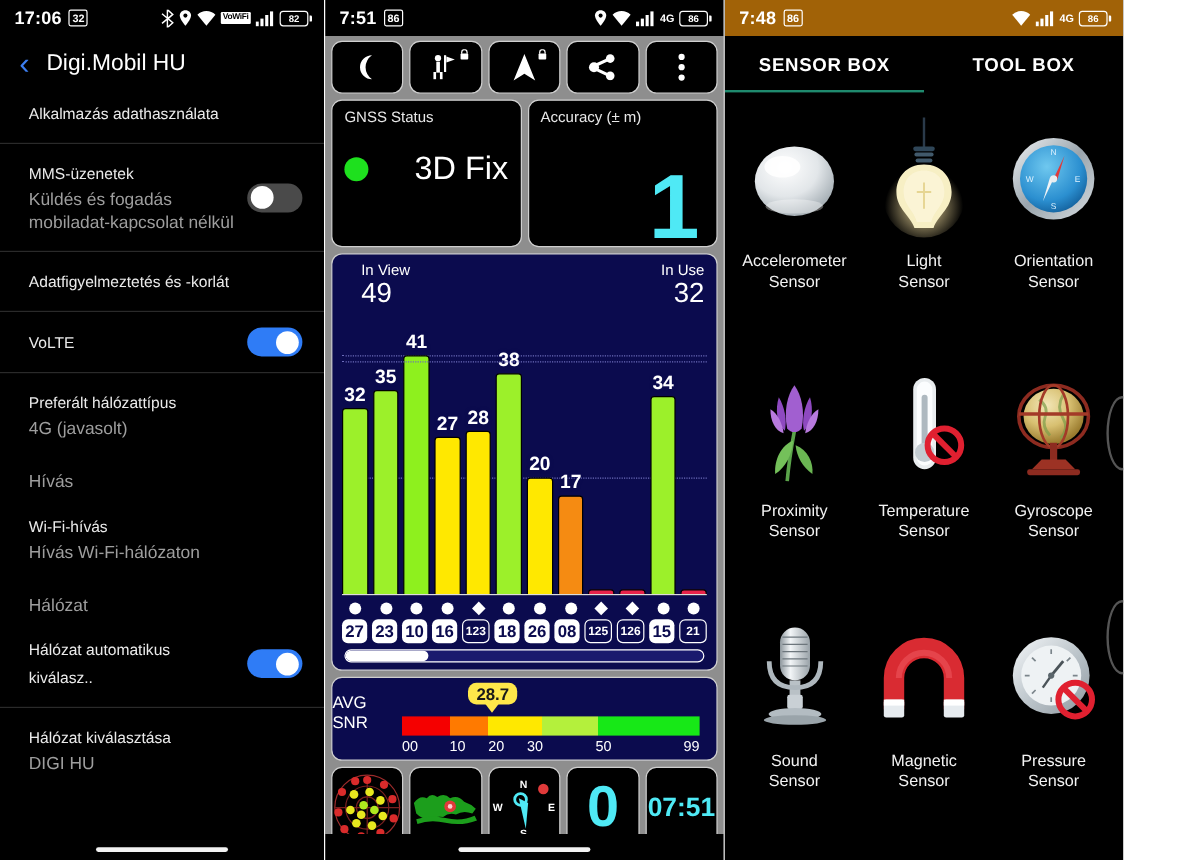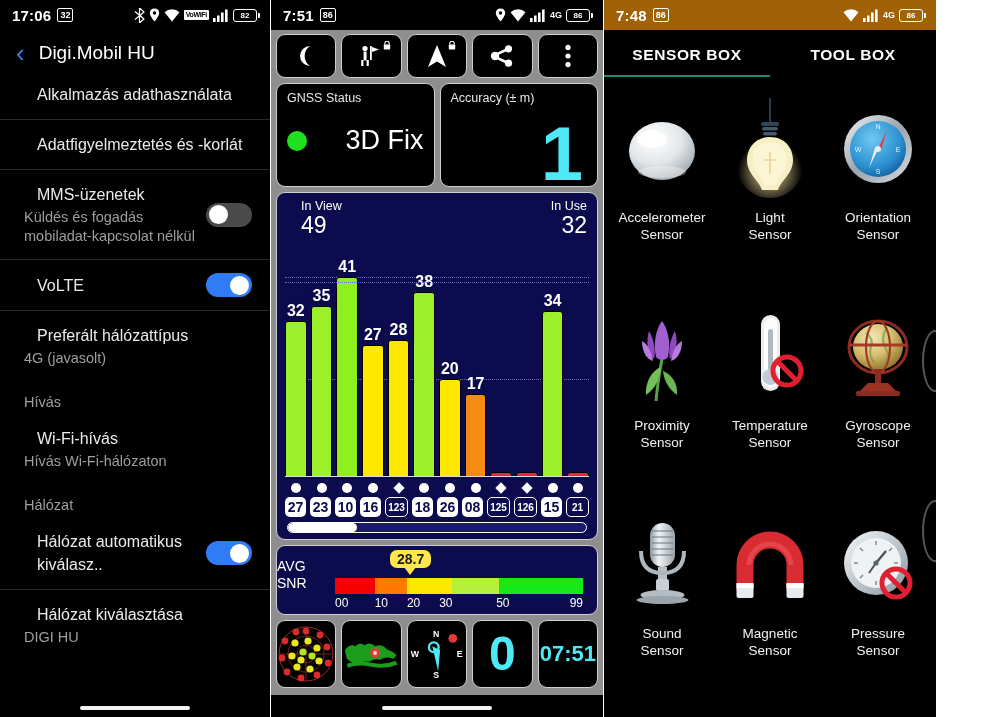--- a/index.html
+++ b/index.html
@@ -57,21 +57,21 @@
   .p1-back { color:#3c7ef0; font-size:26px; line-height:1; font-weight:300; cursor:pointer;}
   .p1-title { color:#fff; font-size:19px; }
   .p1-list { padding:0 0 0 0; }
   .p1-row {
     padding:13px 18px 13px 24px;
     display:flex; align-items:center; justify-content:space-between; gap:10px;
     border-bottom:1px solid #2a2a2a;
   }
   .p1-row.nb { border-bottom:none; }
   .p1-row .txt { flex:1; }
-  .p1-t1 { color:#eaeaea; font-size:16px; line-height:23px;margin-left:13px;}
+  .p1-t1 { color:#eaeaea; font-size:13px; line-height:23px;}
   .p1-t2 { color:#9e9e9e; font-size:14.5px; line-height:19px; margin-top:2px;}
   .p1-section { color:#9e9e9e; font-size:14.5px; padding:13px 14px 4px 24px;}
   .toggle { width:46px;height:24px;border-radius:12px;position:relative;flex:0 0 auto;cursor:pointer;}
   .toggle .knob{position:absolute;top:2.5px;width:19px;height:19px;border-radius:50%;background:#fff;}
   .toggle.off{background:#4a4a4a;} .toggle.off .knob{left:3px;}
   .toggle.on{background:#2f7cf6;} .toggle.on .knob{right:3px;}
   .navbar-pill{
     position:absolute;bottom:7px;left:50%;transform:translateX(-50%);
     width:110px;height:4px;border-radius:2px;background:#f2f2f2;
   }
@@ -81,21 +81,21 @@
   .p2-toolbar{ display:flex; gap:5px; margin-bottom:5px;}
   .tbtn{
     flex:1; height:44px; background:#000; border:1.5px solid #cfcfcf;
     border-radius:9px; display:flex;align-items:center;justify-content:center;
     color:#fff; position:relative; cursor:pointer;
   }
   .lockbadge{position:absolute;top:6px;right:10px;width:8px;height:9px;}
   .p2-cards{display:flex;gap:5px;margin-bottom:5px;}
   .card{
     background:#000;border:1.5px solid #cfcfcf;border-radius:9px;
-    flex:1; padding:7px 10px; color:#fff; position:relative; height:104px;
+    flex:1; padding:7px 10px; color:#fff; position:relative; height:123px;
   }
   .card-label{font-size:12.5px;color:#e8e8e8;}
   .fixrow{display:flex;align-items:center;gap:10px;margin-top:20px;justify-content:space-between;}
   .greendot{width:20px;height:20px;border-radius:50%;background:#1ee01e;}
   .fixtxt{font-size:27px;font-weight:500;}
   .accnum{
     position:absolute;right:14px;bottom:-6px;font-size:76px;color:#4fe9f5;
     font-weight:bold;line-height:1;font-family:"Liberation Sans",sans-serif;
   }
   .chartcard{
@@ -221,32 +221,32 @@
   <div class="p1-list">
 
     <div class="p1-row">
       <div class="txt">
           <div class="p1-t1">Alkalmazás adathasználata</div>
         </div>
     </div>
 
     <div class="p1-row">
       <div class="txt">
-          <div class="p1-t1">Adatfigyelmeztetés és -korlát</div>
-        </div>
-    </div>
-
-    <div class="p1-row">
-      <div class="txt">
         <div class="p1-t1">MMS-üzenetek</div>
         <div class="p1-t2" style="white-space:pre-line">Küldés és fogadás
 mobiladat-kapcsolat nélkül</div>
       </div>
       <div class="toggle off">
           <div class="knob"></div>
+        </div>
+    </div>
+
+    <div class="p1-row">
+      <div class="txt">
+          <div class="p1-t1">Adatfigyelmeztetés és -korlát</div>
         </div>
     </div>
 
     <div class="p1-row">
       <div class="txt">
         <div class="p1-t1">VoLTE</div>
       </div>
       <div class="toggle on">
           <div class="knob"></div>
         </div>

